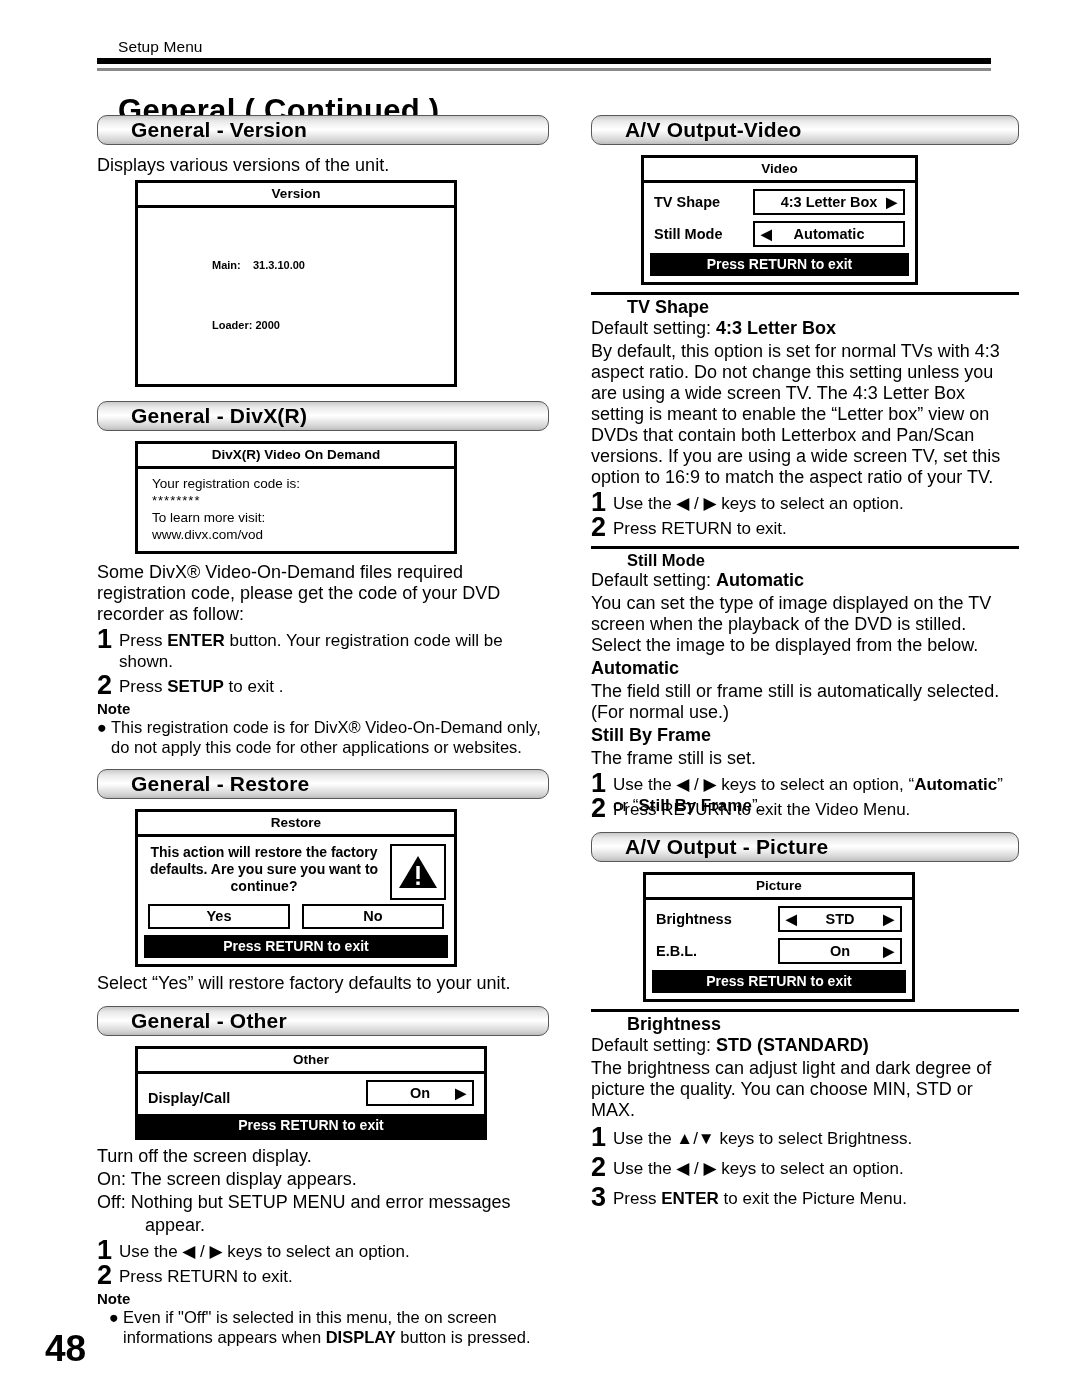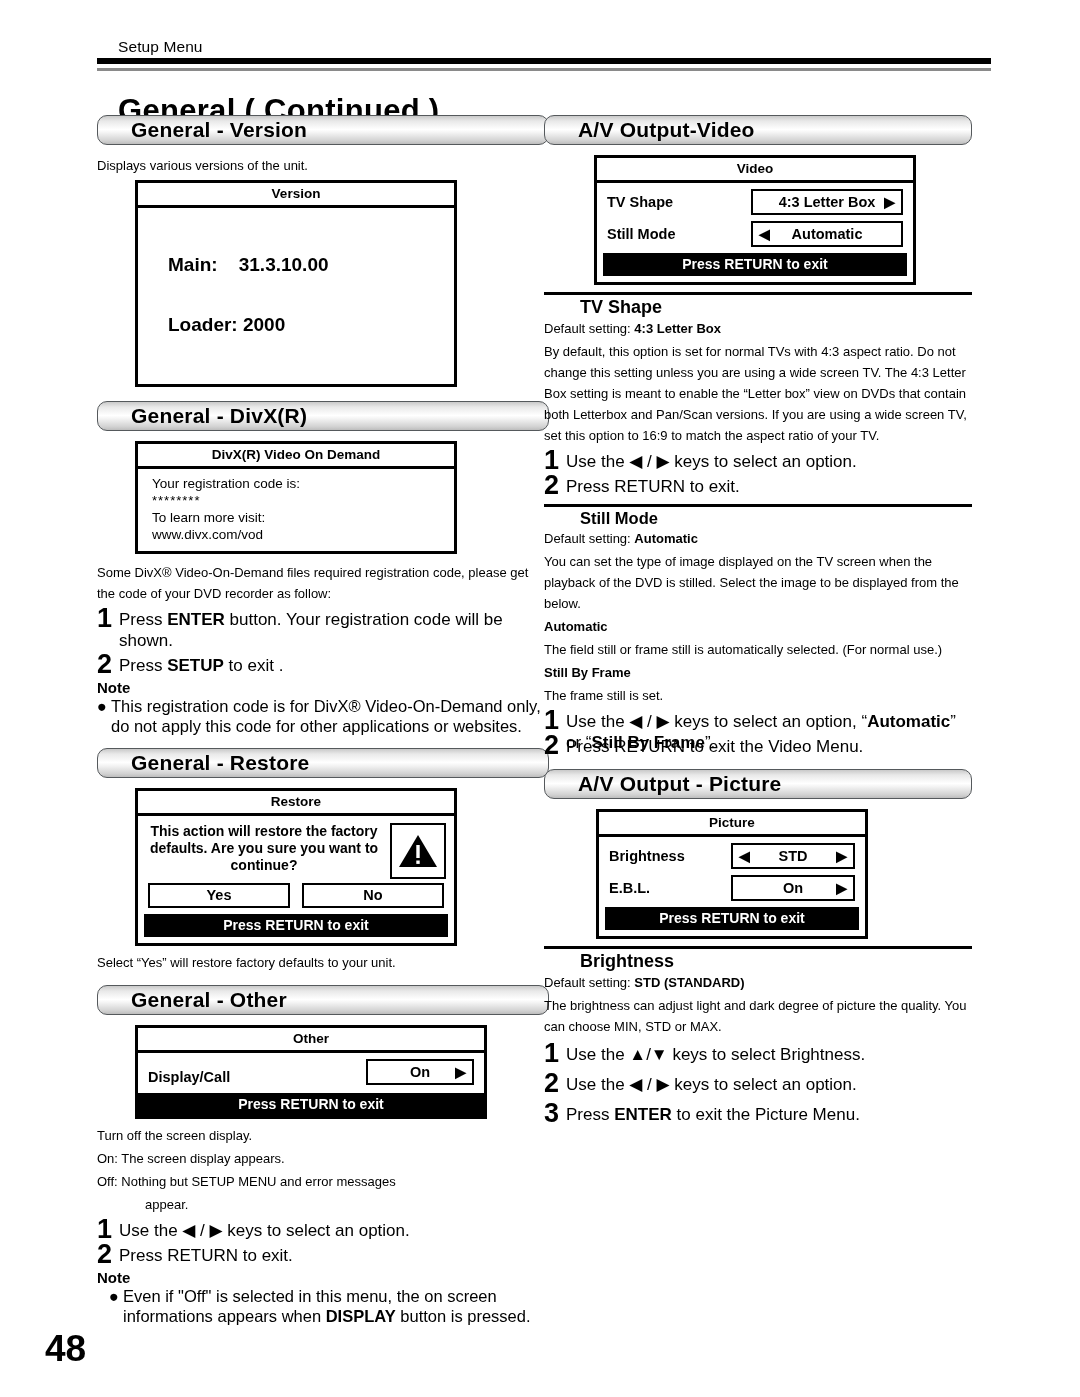--- a/index.html
+++ b/index.html
@@ -51,21 +51,21 @@
 
   
   .col-left {
     position: absolute;
     left: 97px;
     top: 115px;
     width: 452px;
   }
   .col-right {
     position: absolute;
-    left: 544px;
+    left: 591px;
     top: 115px;
     width: 428px;
   }
 
   
   .banner {
     position: relative;
     box-sizing: border-box;
     height: 30px;
     border: 1.5px solid #55595c;
@@ -83,21 +83,21 @@
   }
   .banner span {
     margin-left: 33px;
     font-size: 21px;
     font-weight: bold;
     letter-spacing: 0.2px;
   }
 
   
   .body-text {
-    font-size: 13px;
+    font-size: 18px;
     line-height: 21px;
     margin: 0 0 2px 0;
   }
 
   
   .osd {
     box-sizing: border-box;
     border: 3px solid #000;
     background: #fff;
     margin: 4px 0 6px 0;
@@ -147,25 +147,26 @@
     font-size: 14px;
     font-weight: bold;
     padding: 3px 0 4px 0;
     margin: 0 6px 6px 6px;
   }
   .osd-footer.flush { margin: 0 0 0 0; }
 
   
   .version-box { width: 322px; margin-left: 38px; }
   .version-lines {
-    font-size: 19px;
+    font-size: 11px;
     font-weight: bold;
     line-height: 20px;
     padding: 7px 0 9px 30px;
     white-space: pre;
+    margin-left: 44px;
   }
 
   
   .divx-box { width: 322px; margin-left: 38px; }
   .divx-lines {
     font-size: 13.5px;
     font-weight: normal;
     line-height: 17px;
     padding: 6px 0 8px 14px;
   }
@@ -197,21 +198,21 @@
     text-align: center;
     font-size: 14.5px;
     font-weight: bold;
     padding: 2px 0 3px 0;
   }
 
   
   .other-box { width: 352px; margin-left: 38px; }
 
   
-  .video-box { width: 322px; margin-left: 50px; }
+  .video-box { width: 277px; margin-left: 50px; }
   .picture-box { width: 272px; margin-left: 52px; }
 
   
   .step {
     display: flex;
     align-items: flex-start;
     margin-top: 1px;
   }
   .step-num {
     font-size: 27px;

